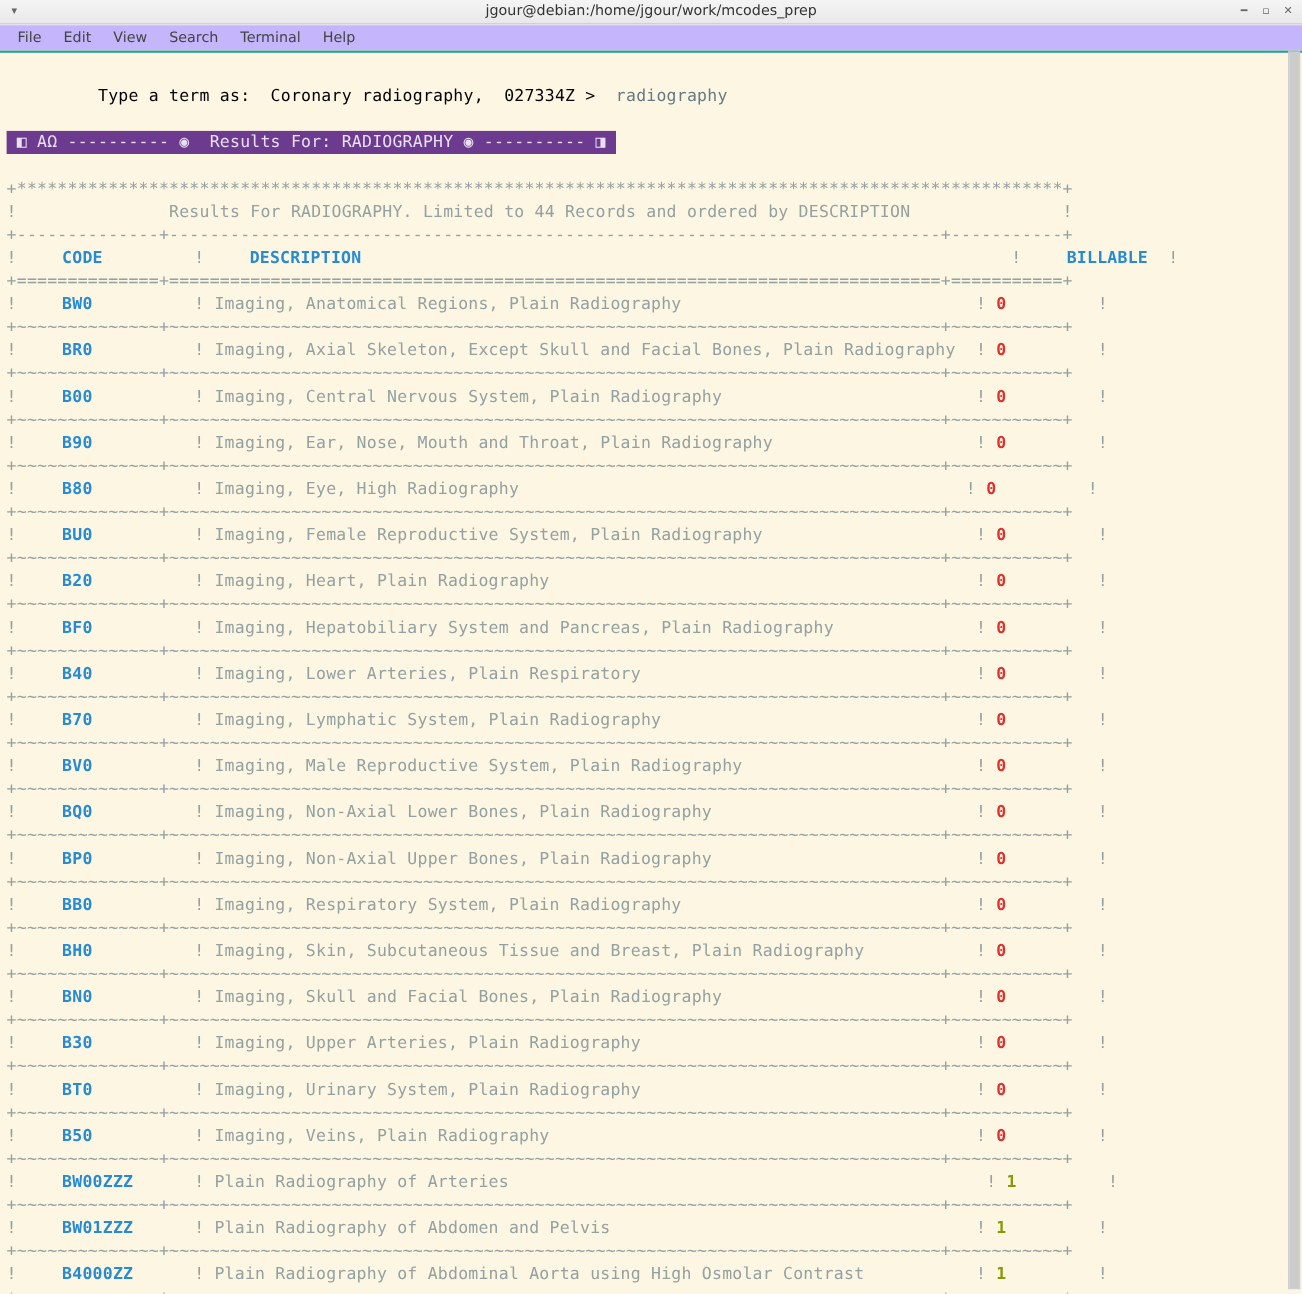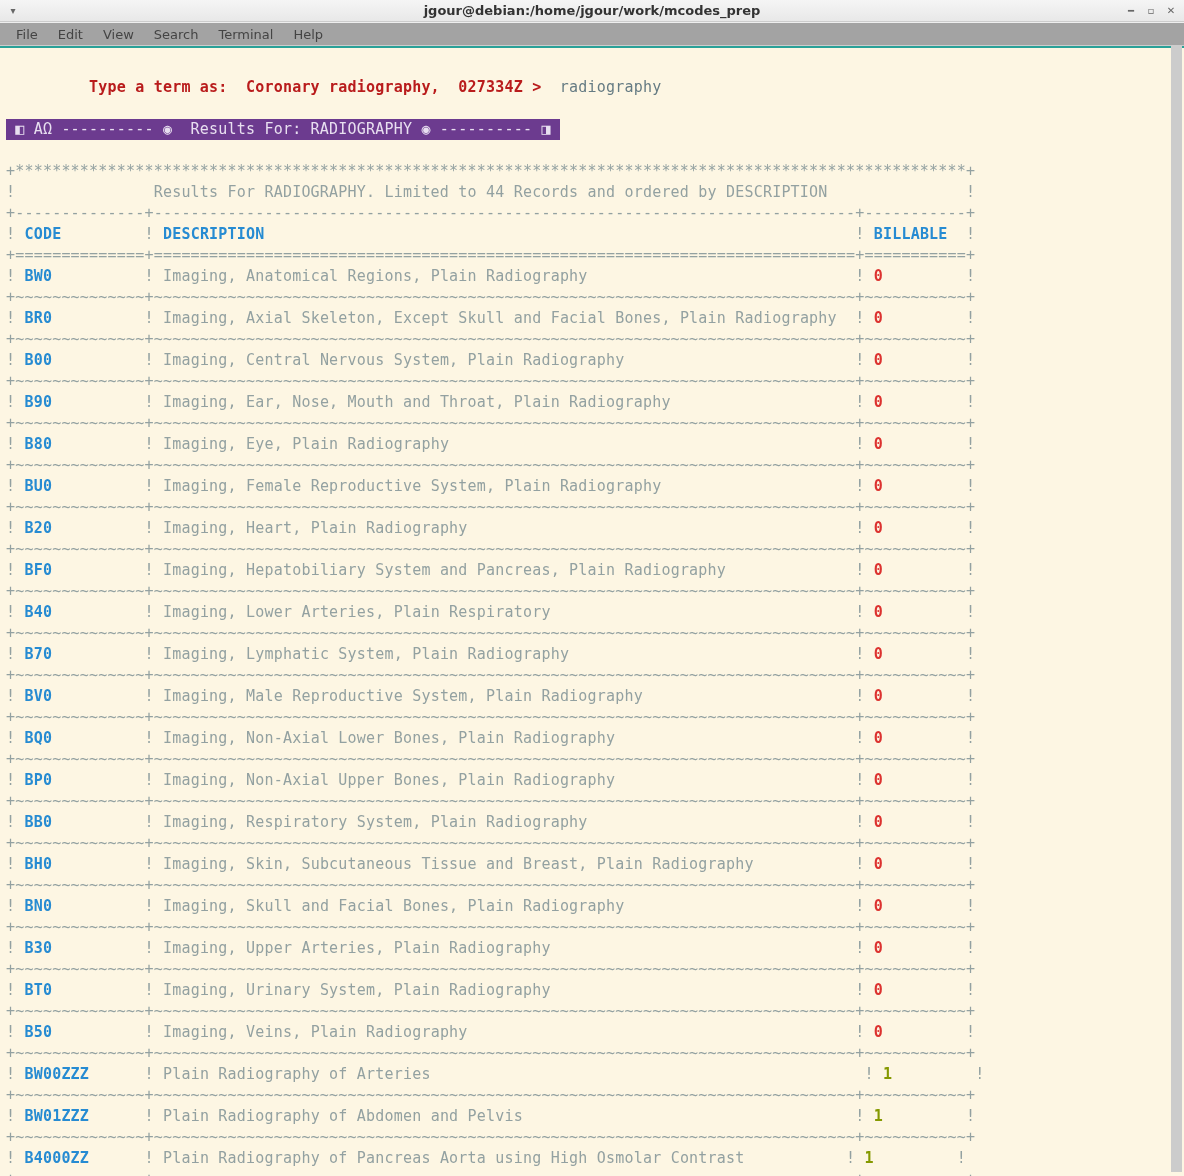--- a/index.html
+++ b/index.html
@@ -15,28 +15,28 @@
   background: linear-gradient(#f5f5f5, #e8e8e8);
   border-bottom: 1px solid #ccc;
   height: 22px;
   display: flex;
   align-items: center;
   justify-content: center;
   position: relative;
   font-family: "DejaVu Sans", sans-serif;
   font-size: 13px;
 }
-.titlebar .title { font-weight: bold; color: #333; }
+.titlebar .title { font-weight: normal; color: #333; }
 .titlebar .wctl { position: absolute; display: flex; align-items: center; gap: 6px; font-size: 10px; color: #666; }
 .titlebar .wctl.left { left: 6px; }
 .titlebar .wctl.right { right: 6px; }
 .titlebar .wbtn { width: 14px; height: 14px; display: inline-flex; align-items: center; justify-content: center; cursor: pointer; }
 
 .menubar {
-  background: #a3a3a3;
+  background: #c4b5fd;
   border-bottom: 1px solid #ccc;
   border-top: 1px solid #eee;
   height: 24px;
   display: flex;
   align-items: center;
   padding-left: 6px;
   font-family: "DejaVu Sans", sans-serif;
   font-size: 13px;
   color: #444;
 }
@@ -44,23 +44,23 @@
 
 .term {
   background: #fdf6e3;
   padding: 8px 6px;
   color: #586e75;
   border-top: 2px solid #2aa198;
   white-space: pre;
   line-height: 21px;
   letter-spacing: 0.2px;
 }
-.term .cyan { color: #b91c1c; font-weight: bold; }
+.term .cyan { color: #000000; font-weight: normal; }
 .term .gray { color: #93a1a1; }
-.term .blue { color: #268bd2; font-weight: bold; }
+.term .blue { color: #268bd2; font-weight: bold; margin-left: 32px; }
 .term .red  { color: #dc322f; font-weight: bold; }
 .term .green{ color: #859900; font-weight: bold; }
 .term .purplebg { background: #6c3b8f; color: #e8dff0; display: inline-block; }
 .term .input { color: #657b83; text-align: center; }
 
 .scroll-v { position: absolute; right: 2px; top: 46px; bottom: 4px; width: 11px; background: #eee; border: 1px solid #ccc; }
 .scroll-v .thumb { background: #ccc; height: 100%; }
 </style>
 </head>
 <body>
@@ -97,21 +97,21 @@
 <span class="gray">! </span><span class="blue">CODE        </span><span class="gray"> ! </span><span class="blue">DESCRIPTION                                                               </span><span class="gray"> ! </span><span class="blue">BILLABLE </span><span class="gray"> !</span>
 <span class="gray">+==============+============================================================================+===========+</span>
 <span class="gray">! </span><span class="blue">BW0         </span><span class="gray"> ! </span><span class="gray">Imaging, Anatomical Regions, Plain Radiography                            </span><span class="gray"> ! </span><span class="red">0        </span><span class="gray"> !</span>
 <span class="gray">+~~~~~~~~~~~~~~+~~~~~~~~~~~~~~~~~~~~~~~~~~~~~~~~~~~~~~~~~~~~~~~~~~~~~~~~~~~~~~~~~~~~~~~~~~~~+~~~~~~~~~~~+</span>
 <span class="gray">! </span><span class="blue">BR0         </span><span class="gray"> ! </span><span class="gray">Imaging, Axial Skeleton, Except Skull and Facial Bones, Plain Radiography </span><span class="gray"> ! </span><span class="red">0        </span><span class="gray"> !</span>
 <span class="gray">+~~~~~~~~~~~~~~+~~~~~~~~~~~~~~~~~~~~~~~~~~~~~~~~~~~~~~~~~~~~~~~~~~~~~~~~~~~~~~~~~~~~~~~~~~~~+~~~~~~~~~~~+</span>
 <span class="gray">! </span><span class="blue">B00         </span><span class="gray"> ! </span><span class="gray">Imaging, Central Nervous System, Plain Radiography                        </span><span class="gray"> ! </span><span class="red">0        </span><span class="gray"> !</span>
 <span class="gray">+~~~~~~~~~~~~~~+~~~~~~~~~~~~~~~~~~~~~~~~~~~~~~~~~~~~~~~~~~~~~~~~~~~~~~~~~~~~~~~~~~~~~~~~~~~~+~~~~~~~~~~~+</span>
 <span class="gray">! </span><span class="blue">B90         </span><span class="gray"> ! </span><span class="gray">Imaging, Ear, Nose, Mouth and Throat, Plain Radiography                   </span><span class="gray"> ! </span><span class="red">0        </span><span class="gray"> !</span>
 <span class="gray">+~~~~~~~~~~~~~~+~~~~~~~~~~~~~~~~~~~~~~~~~~~~~~~~~~~~~~~~~~~~~~~~~~~~~~~~~~~~~~~~~~~~~~~~~~~~+~~~~~~~~~~~+</span>
-<span class="gray">! </span><span class="blue">B80         </span><span class="gray"> ! </span><span class="gray">Imaging, Eye, Plain Radiography                                           </span><span class="gray"> ! </span><span class="red">0        </span><span class="gray"> !</span>
+<span class="gray">! </span><span class="blue">B80         </span><span class="gray"> ! </span><span class="gray">Imaging, Eye, High Radiography                                           </span><span class="gray"> ! </span><span class="red">0        </span><span class="gray"> !</span>
 <span class="gray">+~~~~~~~~~~~~~~+~~~~~~~~~~~~~~~~~~~~~~~~~~~~~~~~~~~~~~~~~~~~~~~~~~~~~~~~~~~~~~~~~~~~~~~~~~~~+~~~~~~~~~~~+</span>
 <span class="gray">! </span><span class="blue">BU0         </span><span class="gray"> ! </span><span class="gray">Imaging, Female Reproductive System, Plain Radiography                    </span><span class="gray"> ! </span><span class="red">0        </span><span class="gray"> !</span>
 <span class="gray">+~~~~~~~~~~~~~~+~~~~~~~~~~~~~~~~~~~~~~~~~~~~~~~~~~~~~~~~~~~~~~~~~~~~~~~~~~~~~~~~~~~~~~~~~~~~+~~~~~~~~~~~+</span>
 <span class="gray">! </span><span class="blue">B20         </span><span class="gray"> ! </span><span class="gray">Imaging, Heart, Plain Radiography                                         </span><span class="gray"> ! </span><span class="red">0        </span><span class="gray"> !</span>
 <span class="gray">+~~~~~~~~~~~~~~+~~~~~~~~~~~~~~~~~~~~~~~~~~~~~~~~~~~~~~~~~~~~~~~~~~~~~~~~~~~~~~~~~~~~~~~~~~~~+~~~~~~~~~~~+</span>
 <span class="gray">! </span><span class="blue">BF0         </span><span class="gray"> ! </span><span class="gray">Imaging, Hepatobiliary System and Pancreas, Plain Radiography             </span><span class="gray"> ! </span><span class="red">0        </span><span class="gray"> !</span>
 <span class="gray">+~~~~~~~~~~~~~~+~~~~~~~~~~~~~~~~~~~~~~~~~~~~~~~~~~~~~~~~~~~~~~~~~~~~~~~~~~~~~~~~~~~~~~~~~~~~+~~~~~~~~~~~+</span>
 <span class="gray">! </span><span class="blue">B40         </span><span class="gray"> ! </span><span class="gray">Imaging, Lower Arteries, Plain Respiratory                                </span><span class="gray"> ! </span><span class="red">0        </span><span class="gray"> !</span>
 <span class="gray">+~~~~~~~~~~~~~~+~~~~~~~~~~~~~~~~~~~~~~~~~~~~~~~~~~~~~~~~~~~~~~~~~~~~~~~~~~~~~~~~~~~~~~~~~~~~+~~~~~~~~~~~+</span>
 <span class="gray">! </span><span class="blue">B70         </span><span class="gray"> ! </span><span class="gray">Imaging, Lymphatic System, Plain Radiography                              </span><span class="gray"> ! </span><span class="red">0        </span><span class="gray"> !</span>
@@ -131,21 +131,21 @@
 <span class="gray">! </span><span class="blue">B30         </span><span class="gray"> ! </span><span class="gray">Imaging, Upper Arteries, Plain Radiography                                </span><span class="gray"> ! </span><span class="red">0        </span><span class="gray"> !</span>
 <span class="gray">+~~~~~~~~~~~~~~+~~~~~~~~~~~~~~~~~~~~~~~~~~~~~~~~~~~~~~~~~~~~~~~~~~~~~~~~~~~~~~~~~~~~~~~~~~~~+~~~~~~~~~~~+</span>
 <span class="gray">! </span><span class="blue">BT0         </span><span class="gray"> ! </span><span class="gray">Imaging, Urinary System, Plain Radiography                                </span><span class="gray"> ! </span><span class="red">0        </span><span class="gray"> !</span>
 <span class="gray">+~~~~~~~~~~~~~~+~~~~~~~~~~~~~~~~~~~~~~~~~~~~~~~~~~~~~~~~~~~~~~~~~~~~~~~~~~~~~~~~~~~~~~~~~~~~+~~~~~~~~~~~+</span>
 <span class="gray">! </span><span class="blue">B50         </span><span class="gray"> ! </span><span class="gray">Imaging, Veins, Plain Radiography                                         </span><span class="gray"> ! </span><span class="red">0        </span><span class="gray"> !</span>
 <span class="gray">+~~~~~~~~~~~~~~+~~~~~~~~~~~~~~~~~~~~~~~~~~~~~~~~~~~~~~~~~~~~~~~~~~~~~~~~~~~~~~~~~~~~~~~~~~~~+~~~~~~~~~~~+</span>
 <span class="gray">! </span><span class="blue">BW00ZZZ     </span><span class="gray"> ! </span><span class="gray">Plain Radiography of Arteries                                              </span><span class="gray"> ! </span><span class="green">1        </span><span class="gray"> !</span>
 <span class="gray">+~~~~~~~~~~~~~~+~~~~~~~~~~~~~~~~~~~~~~~~~~~~~~~~~~~~~~~~~~~~~~~~~~~~~~~~~~~~~~~~~~~~~~~~~~~~+~~~~~~~~~~~+</span>
 <span class="gray">! </span><span class="blue">BW01ZZZ     </span><span class="gray"> ! </span><span class="gray">Plain Radiography of Abdomen and Pelvis                                   </span><span class="gray"> ! </span><span class="green">1        </span><span class="gray"> !</span>
 <span class="gray">+~~~~~~~~~~~~~~+~~~~~~~~~~~~~~~~~~~~~~~~~~~~~~~~~~~~~~~~~~~~~~~~~~~~~~~~~~~~~~~~~~~~~~~~~~~~+~~~~~~~~~~~+</span>
-<span class="gray">! </span><span class="blue">B4000ZZ     </span><span class="gray"> ! </span><span class="gray">Plain Radiography of Pancreas Aorta using High Osmolar Contrast          </span><span class="gray"> ! </span><span class="green">1        </span><span class="gray"> !</span>
+<span class="gray">! </span><span class="blue">B4000ZZ     </span><span class="gray"> ! </span><span class="gray">Plain Radiography of Abdominal Aorta using High Osmolar Contrast          </span><span class="gray"> ! </span><span class="green">1        </span><span class="gray"> !</span>
 <span class="gray">+~~~~~~~~~~~~~~+~~~~~~~~~~~~~~~~~~~~~~~~~~~~~~~~~~~~~~~~~~~~~~~~~~~~~~~~~~~~~~~~~~~~~~~~~~~~+~~~~~~~~~~~+</span>
 
 
 </div>
 
 <div class="scroll-v">
     <div class="thumb"></div>
   </div>
 
 </body></html>

